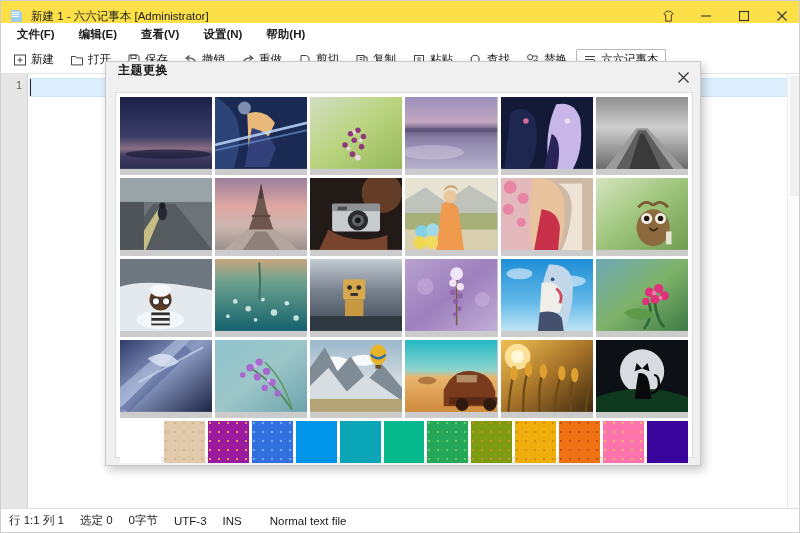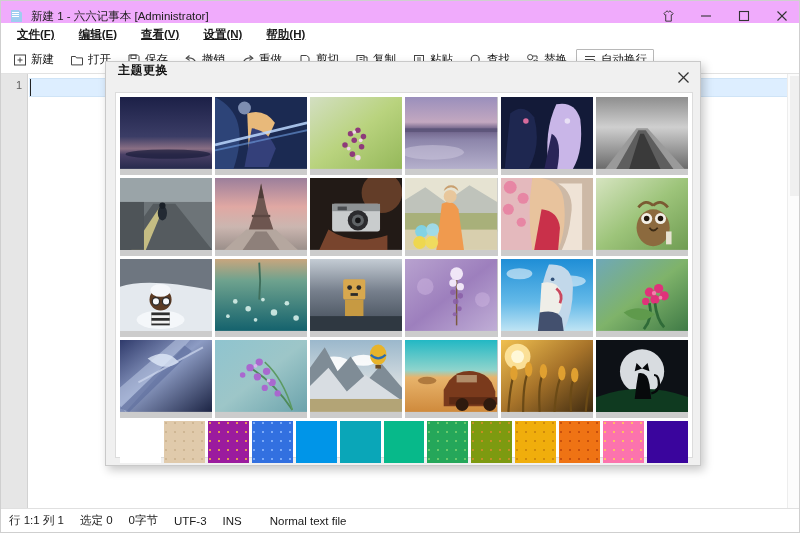--- a/index.html
+++ b/index.html
@@ -14,21 +14,21 @@
     width: 800px; height: 533px;
     background: #ffffff;
     border: 1px solid #cfcfcf;
     overflow: hidden;
   }
 
   
   .titlebar {
     position: absolute; left: 0; top: 0;
     width: 800px; height: 30px;
-    background: #f0abfc;
+    background: #fde047;
     display: flex; align-items: center;
   }
   .title-left { display: flex; align-items: center; padding-left: 8px; gap: 6px; }
   .app-icon {
     width: 16px; height: 16px;
     position: relative;
   }
   .app-icon:before {
     content: ""; position: absolute; left: 2px; top: 2px;
     width: 11px; height: 12px;
@@ -59,21 +59,20 @@
     position: absolute; left: 0; top: 22px;
     width: 800px; height: 22px;
     display: flex; align-items: center;
     padding-left: 4px;
     background: #ffffff;
   }
   .menu-item {
     font-size: 11.5px; color: #1a1a1a;
     padding: 2px 12px; white-space: nowrap;
     font-weight: bold;
-    text-decoration: underline;
   }
 
   
   .toolbar {
     position: absolute; left: 0; top: 45px;
     width: 800px; height: 26px;
     display: flex; align-items: center;
     padding-left: 5px;
     background: #ffffff;
   }
@@ -349,21 +348,21 @@
       <span>替换</span>
     </div>
 
     <div class="tool-btn active">
       <span>
         <svg class="tool-ico" viewBox="0 0 14 14">
             <path d="M2 3.5 h10 M2 6.5 h8 a2 2 0 0 1 0 4 h-3 M2 10.5 h3" fill="none" stroke="#444" stroke-width="1"></path>
             <path d="M6 8.8 L4.2 10.5 L6 12.2" fill="none" stroke="#444" stroke-width="1"></path>
           </svg>
       </span>
-      <span>自动换行</span>
+      <span>六六记事本</span>
     </div>
   </div>
 
   <div class="editor-wrap">
     <div class="gutter">
       <div class="ln">1</div>
     </div>
     <div class="text-area">
       <div class="current-line"></div>
       <div class="caret"></div>

